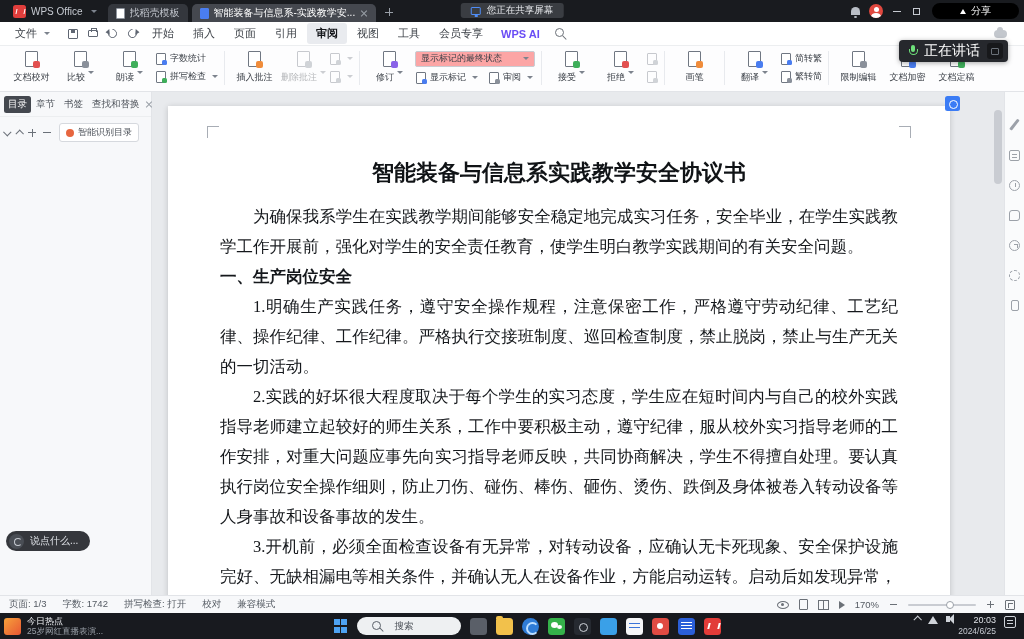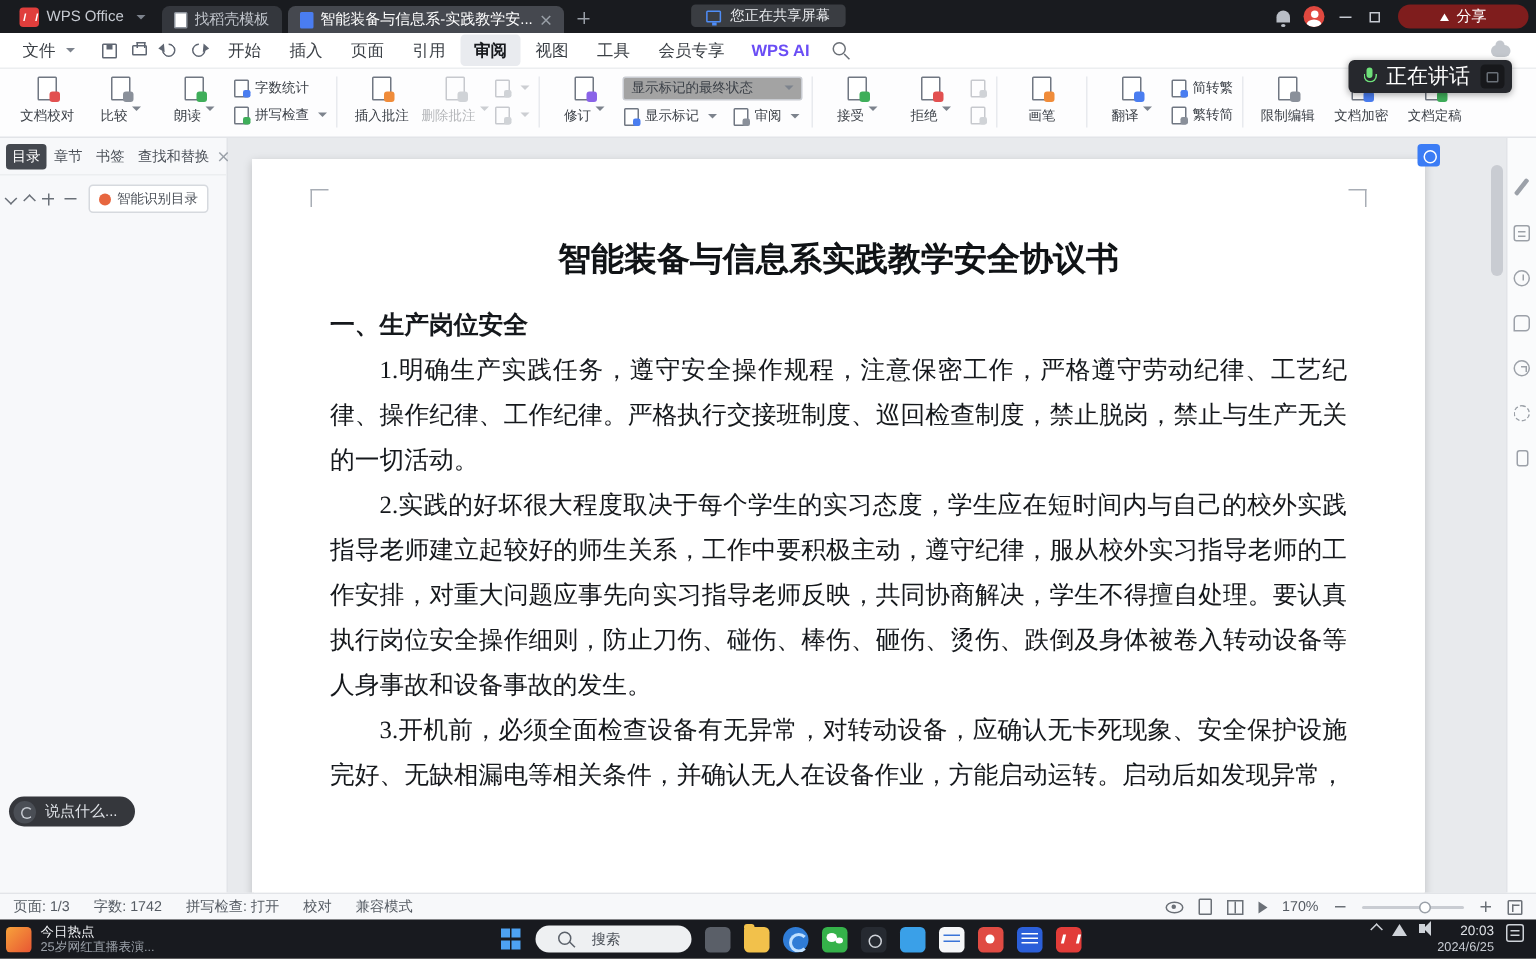--- a/index.html
+++ b/index.html
@@ -34,21 +34,21 @@
   .monitor-ic::after { content:""; position:absolute; left:2.5px; bottom:-3px; width:3px; height:1.2px; background:#4f8df7; }
   .tb-right { margin-left:auto; display:flex; align-items:center; gap:9px; padding-right:5px; height:100%; }
   .bell-ic { width:9px; height:8px; background:#b9bec6; border-radius:5px 5px 0 0; position:relative; }
   .bell-ic::after { content:""; position:absolute; left:3px; bottom:-2.5px; width:3px; height:2px; background:#b9bec6; border-radius:50%; }
   .avatar { width:14px; height:14px; border-radius:50%; background:#e0483f; position:relative; overflow:hidden; }
   .avatar::before { content:""; position:absolute; left:4.5px; top:2.5px; width:5px; height:5px; background:#fff; border-radius:50%; }
   .avatar::after  { content:""; position:absolute; left:2px; top:9px; width:10px; height:7px; background:#fff; border-radius:50% 50% 0 0; }
   .win-btn { width:10px; height:10px; position:relative; }
   .win-min::after { content:""; position:absolute; left:1px; right:1px; top:5px; height:1.2px; background:#c6cad1; }
   .win-max::after { content:""; position:absolute; inset:1.5px; border:1.2px solid #c6cad1; }
-  .share-pill { height:16px; background:#7f1d1d; border-radius:8px; color:#fff; display:flex;
+  .share-pill { height:16px; background:#000000; border-radius:8px; color:#fff; display:flex;
                 align-items:center; gap:5px; padding:0 28px; margin-left:2px; }
   .up-tri { width:0; height:0; border-left:3.5px solid transparent; border-right:3.5px solid transparent; border-bottom:5px solid #fff; }
 
   
   .menubar { height:24px; background:#fff; display:flex; align-items:center; font-size:11px;
              color:#3a3f45; padding:0 7px; gap:1px; flex:none; border-bottom:1px solid #eceef0; }
   .menu-file { display:flex; align-items:center; gap:4px; padding:2px 8px; margin-right:4px; }
   .qicon { width:17px; height:17px; display:flex; align-items:center; justify-content:center; margin:0 1px; }
   .ic-save { width:10px; height:10px; border:1.2px solid #5f6672; border-radius:1px; position:relative; }
   .ic-save::after { content:""; position:absolute; left:2px; top:0; width:4px; height:3px; background:#5f6672; }
@@ -83,21 +83,21 @@
   .ric::before { content:""; position:absolute; left:2px; top:0; width:11px; height:14px;
                  border:1.2px solid #707782; border-radius:1px; background:#fff; }
   .ric::after { content:""; position:absolute; right:0; bottom:0; width:7px; height:7px; border-radius:2px; background:#4a7df0; }
   .ric.a-red::after { background:#e25050; } .ric.a-green::after { background:#3fae5a; }
   .ric.a-orange::after { background:#f08c3a; } .ric.a-gray::after { background:#8a909a; }
   .ric.a-purple::after { background:#8a63e8; }
   .ric-s { width:12px; height:12px; position:relative; flex:none; }
   .ric-s::before { content:""; position:absolute; left:1px; top:0; width:8px; height:10px;
                    border:1.1px solid #707782; border-radius:1px; background:#fff; }
   .ric-s::after { content:""; position:absolute; right:0; bottom:0; width:5px; height:5px; border-radius:1.5px; background:#4a7df0; } .ric-s.a-green::after { background:#3fae5a; } .ric-s.a-gray::after { background:#8a909a; }
-  .rdrop { width:120px; height:16px; border:1px solid #c9ccd2; border-radius:2px; background:#a3a3a3;
+  .rdrop { width:120px; height:16px; border:1px solid #c9ccd2; border-radius:2px; background:#fca5a5;
            display:flex; align-items:center; justify-content:space-between; padding:0 5px; font-size:9px; color:#3c4148; }
   .rcol { display:flex; flex-direction:column; gap:4px; flex:none; }
   .rrow { display:flex; gap:10px; }
 
   
   .speaking { position:absolute; top:40px; right:16px; height:22px; background:#26282d; border-radius:4px;
               display:flex; align-items:center; gap:7px; padding:0 5px 0 10px; color:#fff; font-size:14px;
               z-index:80; box-shadow:0 1px 5px rgba(0,0,0,.35); }
   .mic-ic { position:relative; width:8px; height:12px; flex:none; }
   .mic-ic::before { content:""; position:absolute; left:2px; top:0; width:4px; height:7px; background:#6ee07a; border-radius:2px; }
@@ -478,20 +478,21 @@
           <span class="smart-dot"></span>
           <span>智能识别目录</span>
         </div>
       </div>
     </div>
 
     <div class="docarea">
       <div class="locate-btn"></div>
       <div class="page">
         <div class="doc-title">智能装备与信息系实践教学安全协议书</div>
+        <p class="doc-p">为确保我系学生在实践教学期间能够安全稳定地完成实习任务，安全毕业，在学生实践教学工作开展前，强化对学生的安全责任教育，使学生明白教学实践期间的有关安全问题。</p>
         <p class="doc-h">一、生产岗位安全</p>
         <p class="doc-p">1.明确生产实践任务，遵守安全操作规程，注意保密工作，严格遵守劳动纪律、工艺纪律、操作纪律、工作纪律。严格执行交接班制度、巡回检查制度，禁止脱岗，禁止与生产无关的一切活动。</p>
         <p class="doc-p">2.实践的好坏很大程度取决于每个学生的实习态度，学生应在短时间内与自己的校外实践指导老师建立起较好的师生关系，工作中要积极主动，遵守纪律，服从校外实习指导老师的工作安排，对重大问题应事先向实习指导老师反映，共同协商解决，学生不得擅自处理。要认真执行岗位安全操作细则，防止刀伤、碰伤、棒伤、砸伤、烫伤、跌倒及身体被卷入转动设备等人身事故和设备事故的发生。</p>
         <p class="doc-p">3.开机前，必须全面检查设备有无异常，对转动设备，应确认无卡死现象、安全保护设施完好、无缺相漏电等相关条件，并确认无人在设备作业，方能启动运转。启动后如发现异常，</p>
       </div>
       <div class="scrolltrack">
         <div class="scrollthumb"></div>
       </div>
     </div>
 

